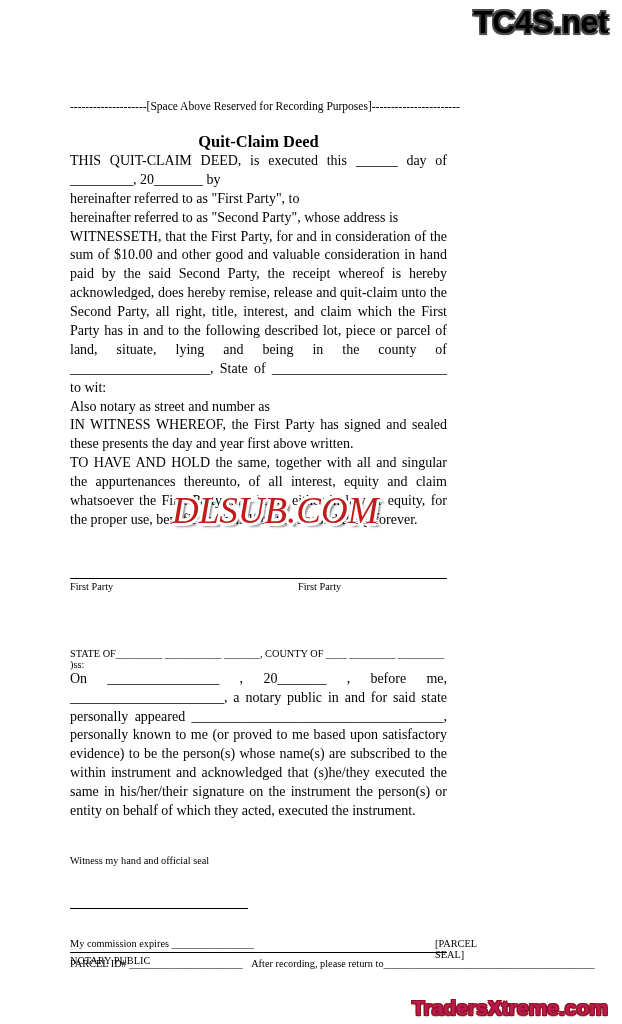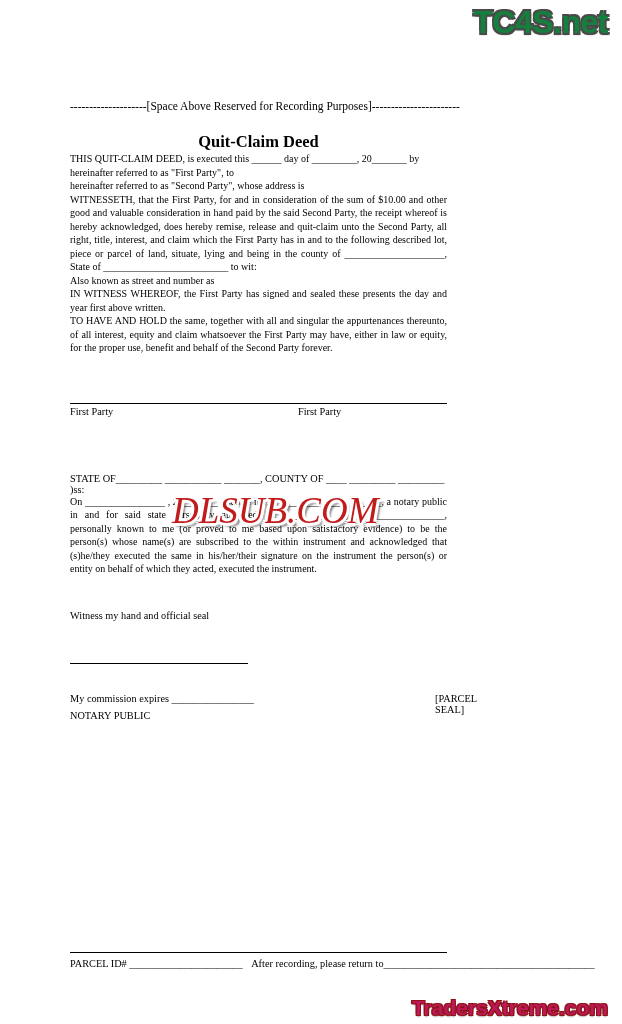--- a/index.html
+++ b/index.html
@@ -17,21 +17,21 @@
   }
 
   
   .wm-top {
     position: absolute;
     top: 6px;
     right: 14px;
     font-family: "Liberation Sans", sans-serif;
     font-weight: bold;
     font-size: 32px;
-    color: #15803d;
+    color: #000000;
     letter-spacing: -0.5px;
     text-shadow:
       -1.6px -1.6px 0 #4a4a4a,
        1.6px -1.6px 0 #4a4a4a,
       -1.6px  1.6px 0 #4a4a4a,
        1.6px  1.6px 0 #4a4a4a,
        0px    2.4px 2px rgba(0,0,0,0.35);
     line-height: 1;
   }
   .wm-bottom {
@@ -99,21 +99,21 @@
   }
 
   .doc-title {
     margin-top: 20px;
     text-align: center;
     font-weight: bold;
     font-size: 16.5px;
   }
 
   p.para {
-    font-size: 10px;
+    font-size: 14px;
     line-height: 1.35;
     text-align: justify;
     margin: 0;
   }
   .s1 { margin-top: 20px; }
   .s2 { margin-top: 27px; }
   .s3 { margin-top: 27px; }
   .s4 { margin-top: 15px; }
   .s-aka { margin-top: 68px; }
   .s-hold { margin-top: 17px; }
@@ -206,21 +206,21 @@
     <div class="doc-title">Quit-Claim Deed</div>
 
     <p class="para s1">THIS QUIT-CLAIM DEED, is executed this ______ day of _________, 20_______ by</p>
 
     <p class="para s2">hereinafter referred to as "First Party", to</p>
 
     <p class="para s3">hereinafter referred  to as "Second Party", whose address is</p>
 
     <p class="para s4">WITNESSETH, that the First Party, for and in consideration of the sum of $10.00 and other good and valuable consideration in hand paid by the said Second Party, the receipt whereof is hereby acknowledged, does hereby remise, release and quit-claim unto the Second Party, all right, title, interest, and claim which the First Party has in and  to  the  following  described  lot,  piece  or  parcel  of  land,  situate,  lying  and  being  in  the  county  of ____________________, State of _________________________ to wit:</p>
 
-    <p class="para s-aka">Also known as street and number as</p>
+    <p class="para s-aka">Also notary as street and number as</p>
 
     <p class="para s-witness">IN WITNESS WHEREOF, the First Party has signed and sealed these presents the day and year first above written.</p>
 
     <p class="para s-hold">TO HAVE AND HOLD the same, together with all and singular the appurtenances thereunto, of all interest, equity and claim whatsoever the First Party may have, either in law or equity, for the proper use, benefit and behalf of the Second Party forever.</p>
 
     <div class="sig-block">
       <div class="sig-line left"></div>
       <div class="sig-line right"></div>
       <div class="sig-label left">First Party</div>
       <div class="sig-label right">First Party</div>

